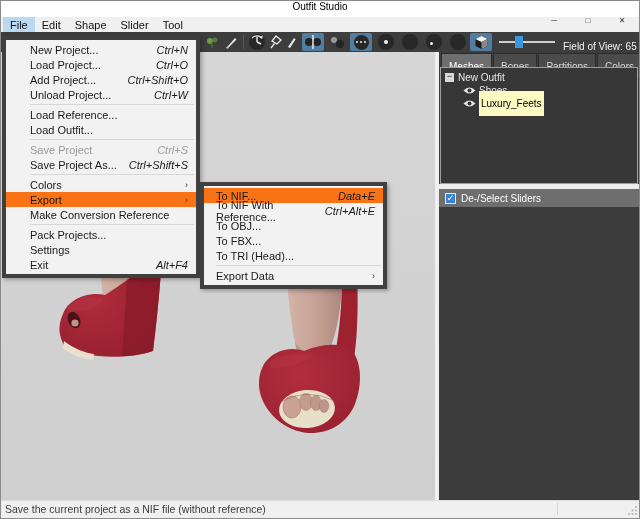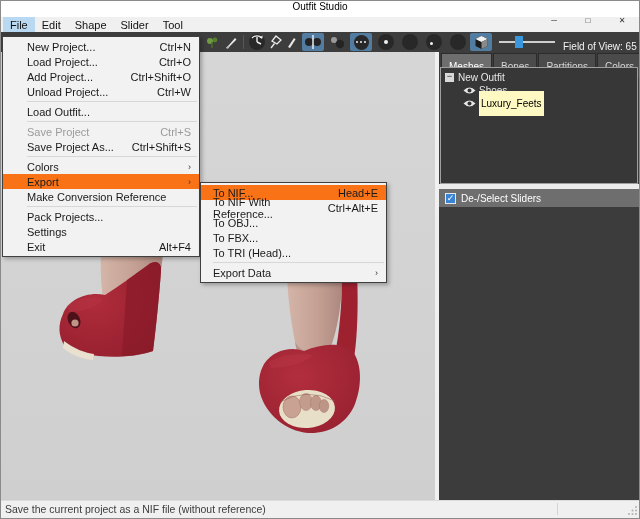--- a/index.html
+++ b/index.html
@@ -61,27 +61,27 @@
   .sliders-body { flex:1; background:#3c3c3c; }
 
   
   .statusbar { height:16px; background:#f0f0f0; border-top:1px solid #dcdcdc; display:flex;
                align-items:center; font-size:10.5px; color:#3c3c3c; position:relative; }
   .status-text { padding-left:4px; }
   .status-sep { position:absolute; left:556px; top:2px; width:1px; height:12px; background:#d4d4d4; }
   .grip { position:absolute; right:1px; bottom:1px; width:10px; height:10px; }
 
   
-  .menu { position:absolute; background:#f2f2f2; border:1px solid #404040;
+  .menu { position:absolute; background:#f2f2f2; border:4px solid #404040;
           box-shadow:2px 2px 4px rgba(0,0,0,.28); padding:2px 0; z-index:50; }
   .file-menu { left:1px; top:35px; width:198px; }
   .export-menu { left:199px; top:181px; width:187px; z-index:60; }
   .mi { height:15px; display:flex; align-items:center; padding:0 8px 0 24px; font-size:11px; color:#1a1a1a; }
   .export-menu .mi { padding-left:12px; }
-  .mi .sc { margin-left:auto; color:#1a1a1a; }
+  .mi .sc { margin-left:auto; color:#1a1a1a;font-style:italic; }
   .mi.disabled, .mi.disabled .sc { color:#9b9b9b; }
   .mi.hl { background:#f97316; }
   .mi .arrow { margin-left:auto; font-size:9px; color:#333; }
   .msep { height:1px; background:#d7d7d7; margin:2px 2px 2px 24px; }
   .export-menu .msep { margin-left:12px; }
 </style>
 </head>
 <body>
 
 <div class="window">
@@ -303,20 +303,23 @@
     <div class="mi">
       <span>Add Project...</span>
       <span class="sc">Ctrl+Shift+O</span>
     </div>
     <div class="mi">
       <span>Unload Project...</span>
       <span class="sc">Ctrl+W</span>
     </div>
     <div class="msep"></div>
     <div class="mi">
+      <span>Load Reference...</span>
+    </div>
+    <div class="mi">
       <span>Load Outfit...</span>
     </div>
     <div class="msep"></div>
     <div class="mi disabled">
       <span>Save Project</span>
       <span class="sc">Ctrl+S</span>
     </div>
     <div class="mi">
       <span>Save Project As...</span>
       <span class="sc">Ctrl+Shift+S</span>
@@ -342,21 +345,21 @@
     </div>
     <div class="mi">
       <span>Exit</span>
       <span class="sc">Alt+F4</span>
     </div>
   </div>
 
   <div class="menu export-menu">
     <div class="mi hl">
       <span>To NIF...</span>
-      <span class="sc">Head+E</span>
+      <span class="sc">Data+E</span>
     </div>
     <div class="mi">
       <span>To NIF With Reference...</span>
       <span class="sc">Ctrl+Alt+E</span>
     </div>
     <div class="mi">
       <span>To OBJ...</span>
     </div>
     <div class="mi">
       <span>To FBX...</span>

